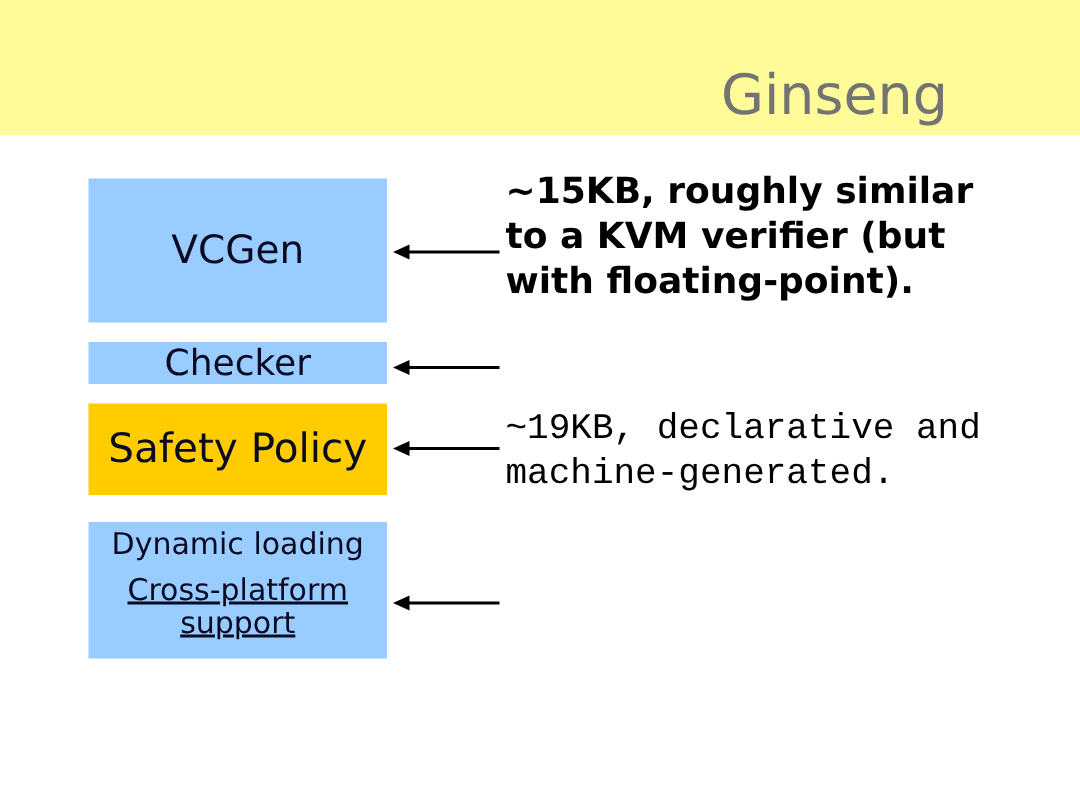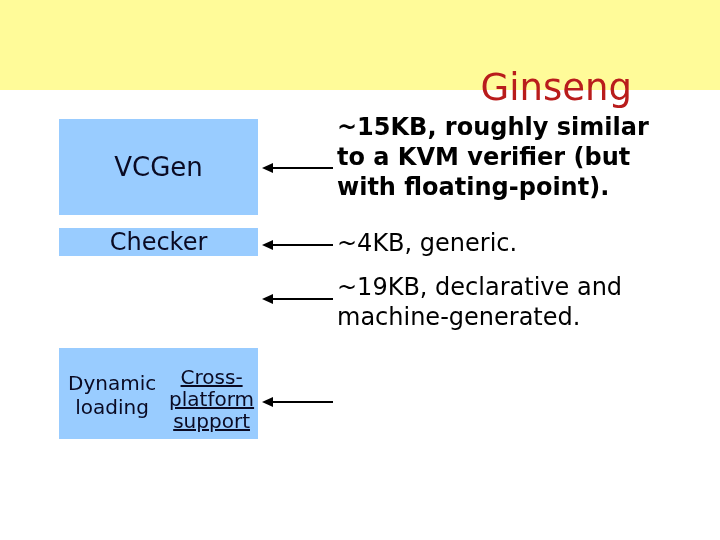--- a/index.html
+++ b/index.html
@@ -1,44 +1,44 @@
 <!DOCTYPE html>
 <html><head>
 <meta charset="utf-8">
 <style>
   html,body { margin:0; padding:0; background:#fff; }
   .slide {
     position:relative; width:720px; height:540px; background:#ffffff;
     font-family:"DejaVu Sans","Liberation Sans",sans-serif; overflow:hidden;
   }
   .header { position:absolute; top:0; left:0; width:720px; height:90px; background:#fffb99; }
-  .title  { position:absolute; top:45px; right:88px; font-size:37px; line-height:1; color:#b91c1c;margin-top:24px; }
+  .title  { position:absolute; top:45px; right:88px; font-size:37px; line-height:1; color:#737373; }
 
   .box {
     position:absolute; left:59px; width:199px;
     display:flex; align-items:center; justify-content:center;
     color:#0a0a23; text-align:center;
   }
   .box-vcgen   { top:119px; height:96px; background:#99ccff; font-size:26px; }
   .box-checker { top:228px; height:28px; background:#99ccff; font-size:24px; }
   .box-safety  { top:269px; height:61px; background:#ffcc00; font-size:27px; }
   .box-multi   {
     top:348px; height:91px; background:#99ccff;
-    flex-direction:row; justify-content:flex-start;
+    flex-direction:column; justify-content:flex-start;
     padding-top:2px; box-sizing:border-box; font-size:20px;
   }
   .box-multi .line2 { margin-top:8px; white-space:pre-line; line-height:1.1;text-decoration:underline; }
 
   .note {
     position:absolute; left:337px; color:#000000;
     font-size:24px; line-height:30px; white-space:pre-line;
   }
   .note-1 { top:112px;font-weight:bold; }
   .note-2 { top:228px; }
-  .note-3 { top:272px; }
+  .note-3 { top:272px;font-family:Liberation Mono, monospace; }
   .note-4 { top:387px; }
 
   .arrow { position:absolute; left:262px; width:71px; height:12px; }
   .arrow .shaft {
     position:absolute; left:9px; right:0; top:5px; height:2px; background:#000000;
   }
   .arrow .head {
     position:absolute; left:0; top:1px; width:0; height:0;
     border-top:5px solid transparent; border-bottom:5px solid transparent;
     border-right:11px solid #000000;
@@ -58,20 +58,23 @@
   </div>
 
   <div class="box box-vcgen">
     <span>VCGen</span>
   </div>
 
   <div class="box box-checker">
     <span>Checker</span>
   </div>
 
+  <div class="box box-safety">
+    <span>Safety Policy</span>
+  </div>
 
   <div class="box box-multi">
     <div class="line1">Dynamic loading</div>
     <div class="line2">Cross-platform
 support</div>
   </div>
 
   <div class="arrow arrow-1">
     <div class="head"></div>
     <div class="shaft"></div>
@@ -85,17 +88,16 @@
     <div class="shaft"></div>
   </div>
   <div class="arrow arrow-4">
     <div class="head"></div>
     <div class="shaft"></div>
   </div>
 
   <div class="note note-1">~15KB, roughly similar
 to a KVM verifier (but
 with floating-point).</div>
-  <div class="note note-2">~4KB, generic.</div>
   <div class="note note-3">~19KB, declarative and
 machine-generated.</div>
 
 </div>
 
 </body></html>

